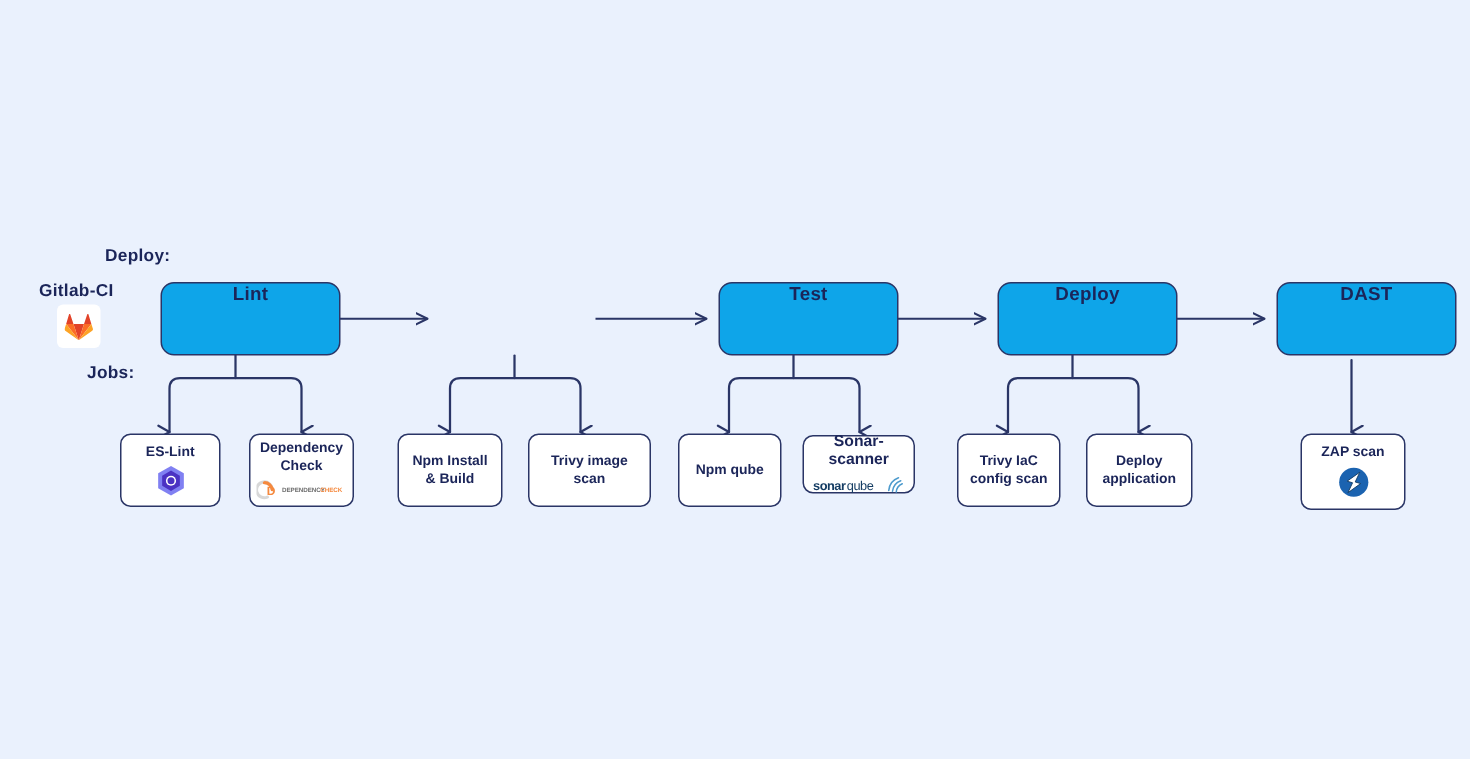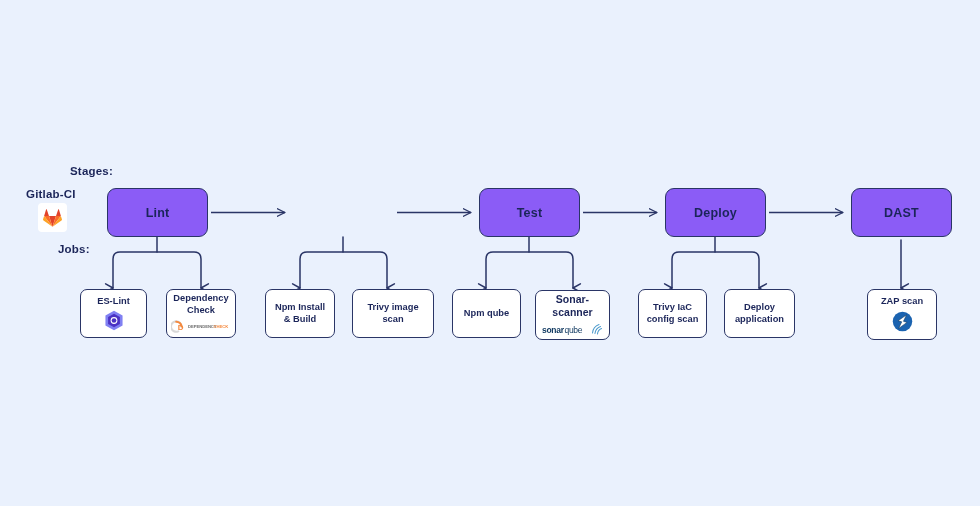--- a/index.html
+++ b/index.html
@@ -52,27 +52,27 @@
     border-radius: 4px;
     display: flex;
     align-items: center;
     justify-content: center;
   }
 
   
   .stage-box {
     position: absolute;
     top: 188px;
-    width: 101px;
+    width: 120px;
     height: 49px;
-    background: #8b5cf6;
+    background: #0ea5e9;
     border: 1.6px solid #2a3566;
     border-radius: 9px;
     display: flex;
-    align-items: center;
+    align-items: flex-start;
     justify-content: center;
     box-sizing: border-box;
   }
   .stage-box .stage-text {
     font-size: 12.5px;
     font-weight: bold;
     color: #1b2559;
     letter-spacing: .2px;
   }
 
@@ -145,21 +145,21 @@
       <path d="M529,237 L529,252"></path>
       <path d="M486,288 L486,259 Q486,252 493,252 L566,252 Q573,252 573,259 L573,288" marker-start="url(#arrowD)" marker-end="url(#arrowD)"></path>
 
       <path d="M715,237 L715,252"></path>
       <path d="M672,288 L672,259 Q672,252 679,252 L752,252 Q759,252 759,259 L759,288" marker-start="url(#arrowD)" marker-end="url(#arrowD)"></path>
 
       <path d="M901,240 L901,288" marker-end="url(#arrowD)"></path>
     </g>
   </svg>
 
-  <div class="row-label" id="stages-label">Stages:</div>
+  <div class="row-label" id="stages-label">Deploy:</div>
   <div class="row-label" id="jobs-label">Jobs:</div>
   <div class="row-label" id="gitlab-label">Gitlab-CI</div>
 
   <div id="gitlab-logo-tile">
     <svg width="19" height="18" viewBox="0 0 26 24">
       <path d="M13 24 L17.8 9.2 L8.2 9.2 Z" fill="#e24329"></path>
       <path d="M13 24 L8.2 9.2 L1.5 9.2 Z" fill="#fc6d26"></path>
       <path d="M1.5 9.2 L0.1 13.6 C-0.1 14.3 0.1 15.0 0.7 15.4 L13 24 Z" fill="#fca326"></path>
       <path d="M1.5 9.2 L8.2 9.2 L5.3 0.6 C5.1 0.0 4.3 0.0 4.1 0.6 Z" fill="#e24329"></path>
       <path d="M13 24 L17.8 9.2 L24.5 9.2 Z" fill="#fc6d26"></path>
@@ -214,21 +214,21 @@
 
   <div class="job-box" id="job-trivy-image-scan" style="left:352px; top:289px; width:82px; height:49px;">
     <span class="job-text">Trivy  image
 scan</span>
   </div>
 
   <div class="job-box" id="job-npm-test" style="left:452px; top:289px; width:69px; height:49px;">
     <span class="job-text">Npm qube</span>
   </div>
 
-  <div class="job-box has-logo" id="job-sonar-scanner" style="left:535px; top:290px; width:75px; height:50px;">
+  <div class="job-box has-logo" id="job-sonar-scanner" style="left:535px; top:290px; width:75px; height:39px;">
     <span class="job-text">Sonar-
 scanner</span>
     <span class="job-logo">
       <svg width="64" height="16" viewBox="0 0 128 32">
         <text x="2" y="23" font-family="Liberation Sans, sans-serif" font-size="17" font-weight="bold" fill="#143c63" letter-spacing="-0.6">sonar</text>
         <text x="47" y="23" font-family="Liberation Sans, sans-serif" font-size="17" fill="#143c63" letter-spacing="-0.6">qube</text>
         <g fill="none" stroke="#4e9bcd" stroke-width="2.1" stroke-linecap="round">
           <path d="M103 24 A20 20 0 0 1 116 7"></path>
           <path d="M108 25 A17 17 0 0 1 119 11"></path>
           <path d="M113 26 A13 13 0 0 1 121 15"></path>

